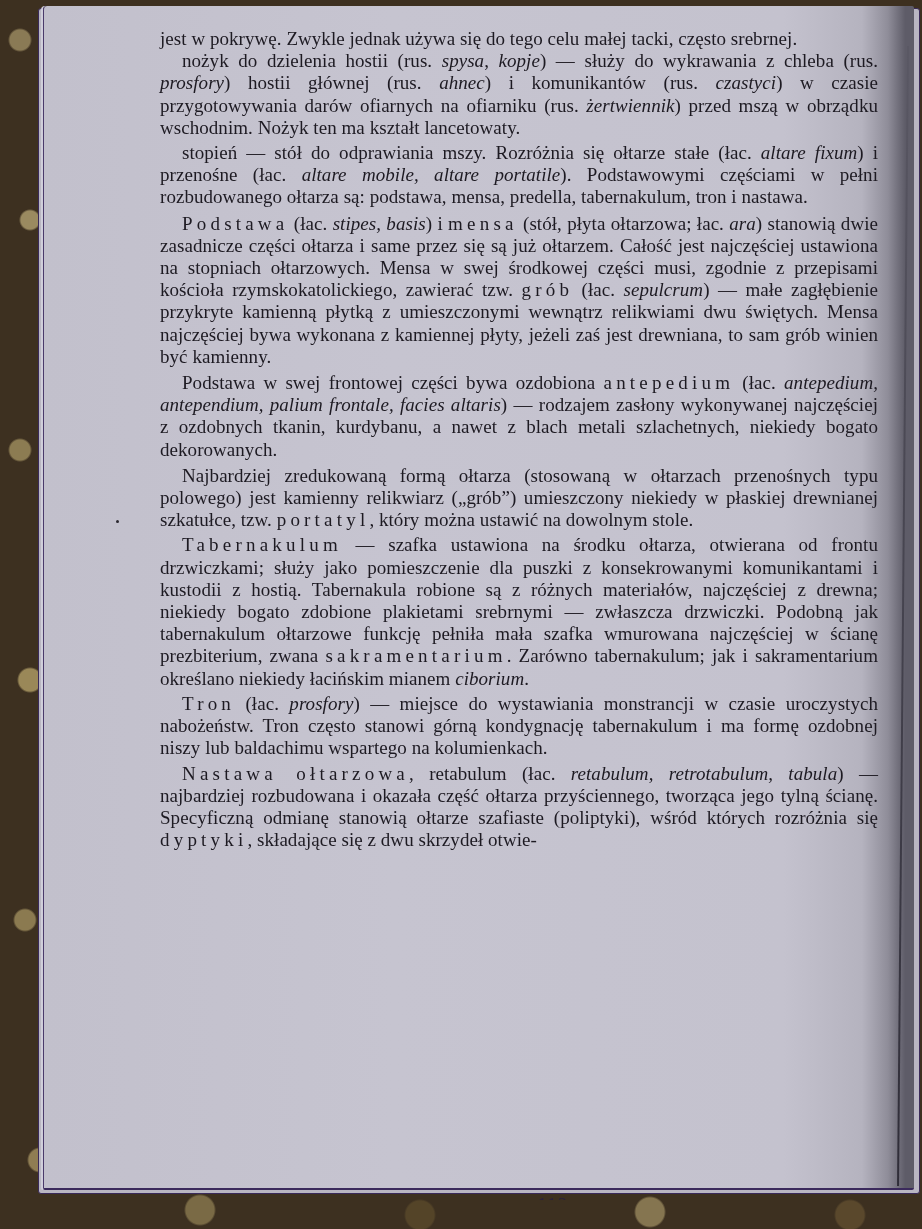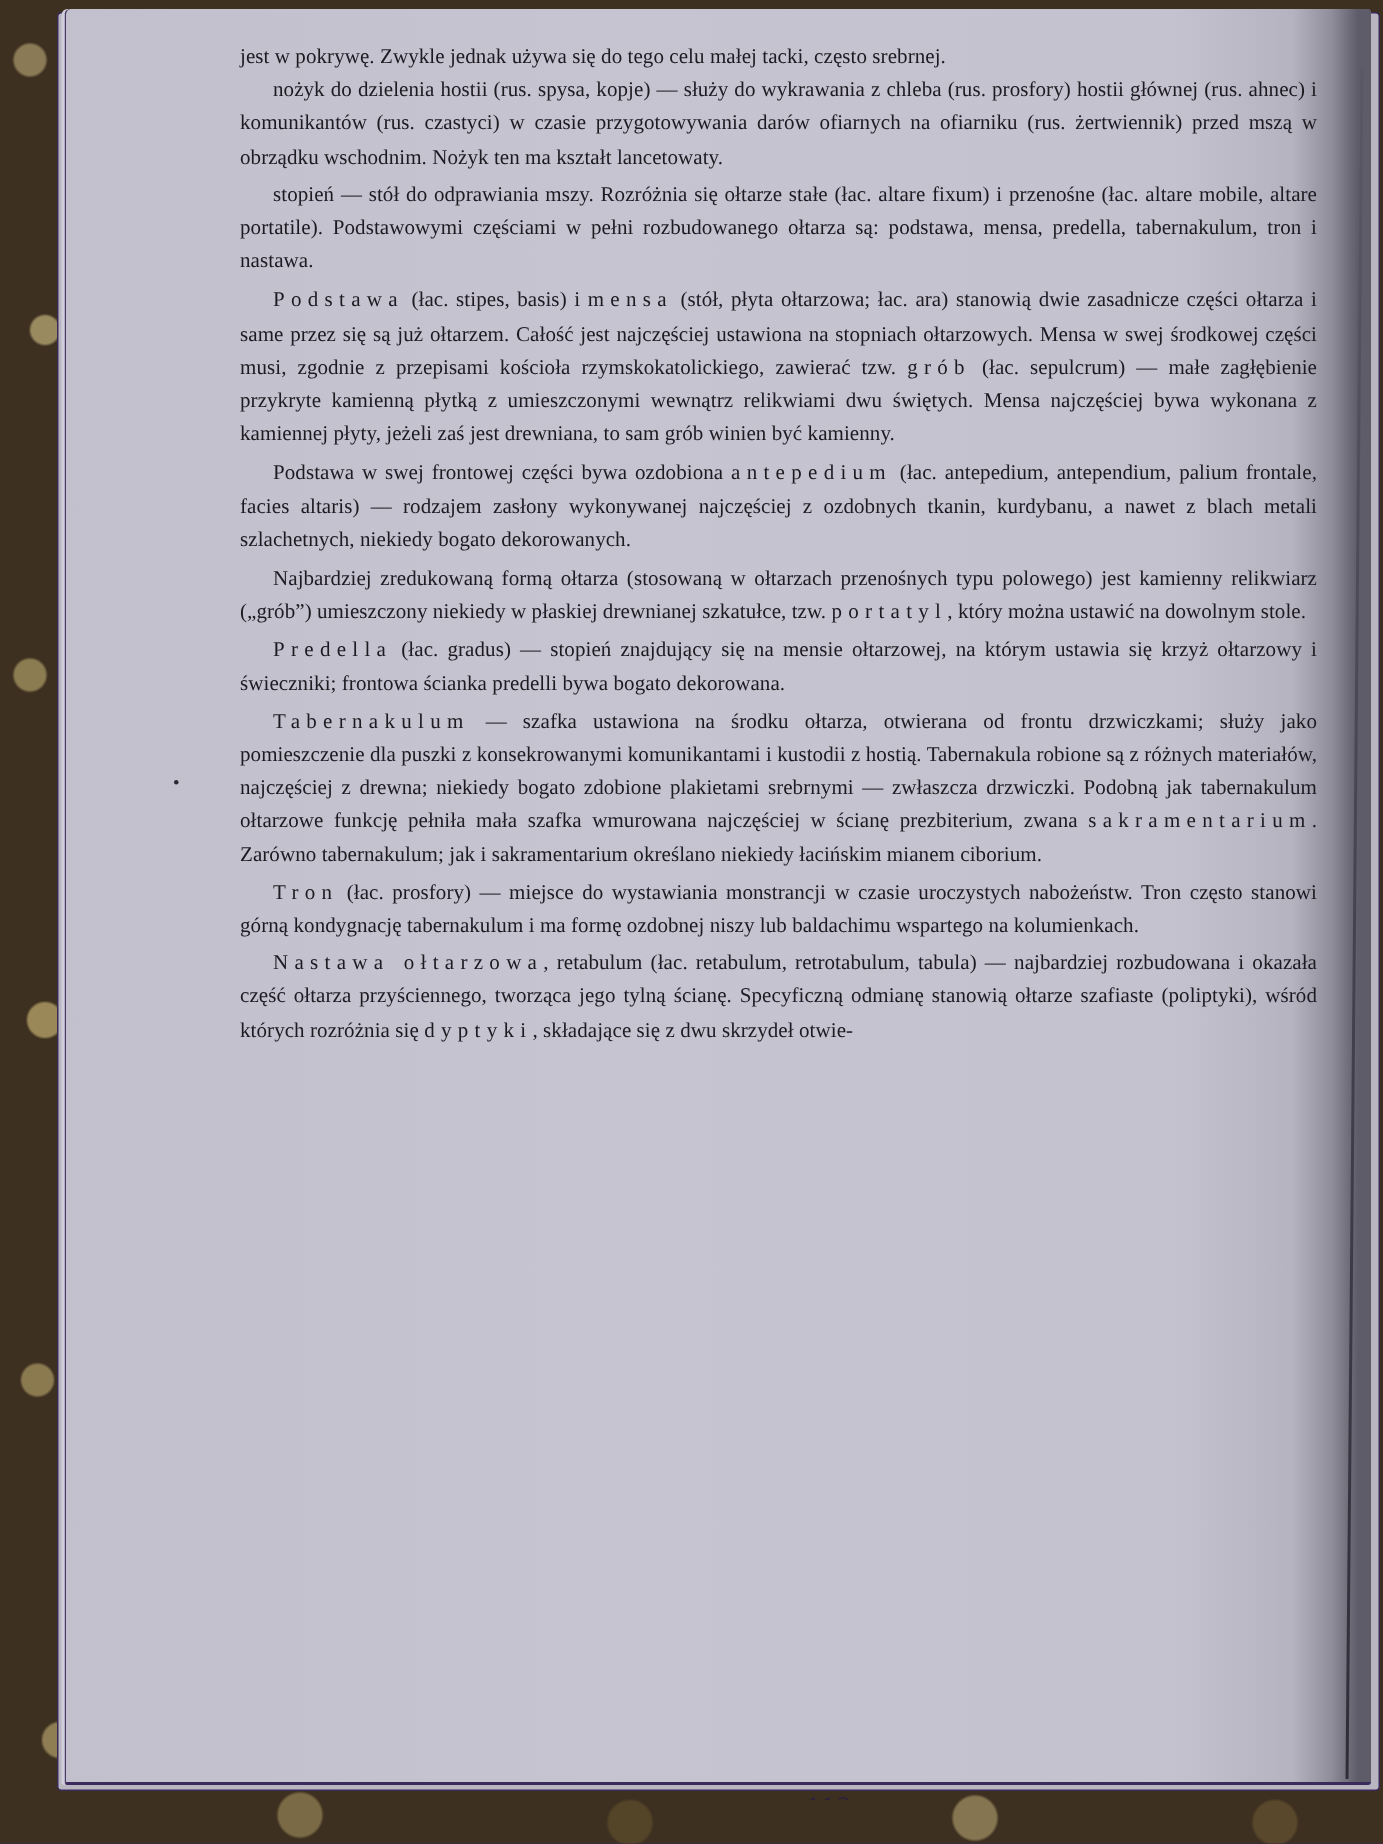--- a/index.html
+++ b/index.html
@@ -65,40 +65,40 @@
       transform: rotate(0.5deg);
     }
 
     .text-block {
       position: absolute;
       left: 116px;
       top: 22px;
       width: 718px;
       color: #1d1a22;
       font-family: "Liberation Serif", "DejaVu Serif", serif;
-      font-size: 14px;
+      font-size: 19px;
       line-height: 22.2px;
       text-align: justify;
       letter-spacing: 0.05px;
     }
 
     .para {
       margin: 0 0 0 0;
       text-indent: 22px;
       hyphens: none;
     }
     .para.no-indent { text-indent: 0; }
     .para.gap-small { margin-top: 3px; }
     .para.gap { margin-top: 4px; }
 
     .term-bold { font-weight: normal; }
     .spaced {
       letter-spacing: 4.2px;
     }
-    .it { }
+    .it { font-style: italic; }
 
     .page-number {
       position: absolute;
       left: 494px;
       top: 1190px;
       width: 30px;
       height: 4px;
       overflow: hidden;
       font-family: "Liberation Serif", serif;
       font-size: 17px;
@@ -129,21 +129,20 @@
 <div class="page">
   <div class="page-spine-line"></div>
 
   <div class="text-block">
     <p class="para no-indent"><span>jest w pokrywę. Zwykle jednak używa się do tego celu małej tacki, często srebrnej.</span></p>
     <p class="para"><span class="term-bold">nożyk do dzielenia hostii</span><span> (rus. </span><span class="it">spysa</span><span>, </span><span class="it">kopje</span><span>) — służy do wykrawania z chleba (rus. </span><span class="it">prosfory</span><span>) hostii głównej (rus. </span><span class="it">ahnec</span><span>) i komunikantów (rus. </span><span class="it">czastyci</span><span>) w czasie przygotowywania darów ofiarnych na ofiarniku (rus. </span><span class="it">żertwiennik</span><span>) przed mszą w obrządku wschodnim. Nożyk ten ma kształt lancetowaty.</span></p>
     <p class="para gap-small"><span class="term-bold">stopień</span><span> — stół do odprawiania mszy. Rozróżnia się ołtarze stałe (łac. </span><span class="it">altare fixum</span><span>) i przenośne (łac. </span><span class="it">altare mobile, altare portatile</span><span>). Podstawowymi częściami w pełni rozbudowanego ołtarza są: podstawa, mensa, predella, tabernakulum, tron i nastawa.</span></p>
     <p class="para gap"><span class="spaced">Podstawa</span><span> (łac. </span><span class="it">stipes, basis</span><span>) i </span><span class="spaced">mensa</span><span> (stół, płyta ołtarzowa; łac. </span><span class="it">ara</span><span>) stanowią dwie zasadnicze części ołtarza i same przez się są już ołtarzem. Całość jest najczęściej ustawiona na stopniach ołtarzowych. Mensa w swej środkowej części musi, zgodnie z przepisami kościoła rzymskokatolickiego, zawierać tzw. </span><span class="spaced">grób</span><span> (łac. </span><span class="it">sepulcrum</span><span>) — małe zagłębienie przykryte kamienną płytką z umieszczonymi wewnątrz relikwiami dwu świętych. Mensa najczęściej bywa wykonana z kamiennej płyty, jeżeli zaś jest drewniana, to sam grób winien być kamienny.</span></p>
     <p class="para gap"><span>Podstawa w swej frontowej części bywa ozdobiona </span><span class="spaced">antepedium</span><span> (łac. </span><span class="it">antepedium, antependium, palium frontale, facies altaris</span><span>) — rodzajem zasłony wykonywanej najczęściej z ozdobnych tkanin, kurdybanu, a nawet z blach metali szlachetnych, niekiedy bogato dekorowanych.</span></p>
     <p class="para gap"><span>Najbardziej zredukowaną formą ołtarza (stosowaną w ołtarzach przenośnych typu polowego) jest kamienny relikwiarz („grób”) umieszczony niekiedy w płaskiej drewnianej szkatułce, tzw. </span><span class="spaced">portatyl</span><span>, który można ustawić na dowolnym stole.</span></p>
-    <p class="para gap-small"><span class="spaced">Predella</span><span> (łac. </span><span class="it">gradus</span><span>) — stopień znajdujący się na mensie ołtarzowej, na którym ustawia się krzyż ołtarzowy i świeczniki; frontowa ścianka predelli bywa bogato dekorowana.</span></p>
     <p class="para gap-small"><span class="spaced">Tabernakulum</span><span> — szafka ustawiona na środku ołtarza, otwierana od frontu drzwiczkami; służy jako pomieszczenie dla puszki z konsekrowanymi komunikantami i kustodii z hostią. Tabernakula robione są z różnych materiałów, najczęściej z drewna; niekiedy bogato zdobione plakietami srebrnymi — zwłaszcza drzwiczki. Podobną jak tabernakulum ołtarzowe funkcję pełniła mała szafka wmurowana najczęściej w ścianę prezbiterium, zwana </span><span class="spaced">sakramentarium</span><span>. Zarówno tabernakulum; jak i sakramentarium określano niekiedy łacińskim mianem </span><span class="it">ciborium</span><span>.</span></p>
     <p class="para gap-small"><span class="spaced">Tron</span><span> (łac. </span><span class="it">prosfory</span><span>) — miejsce do wystawiania monstrancji w czasie uroczystych nabożeństw. Tron często stanowi górną kondygnację tabernakulum i ma formę ozdobnej niszy lub baldachimu wspartego na kolumienkach.</span></p>
     <p class="para gap-small"><span class="spaced">Nastawa ołtarzowa</span><span>, retabulum (łac. </span><span class="it">retabulum, retrotabulum, tabula</span><span>) — najbardziej rozbudowana i okazała część ołtarza przyściennego, tworząca jego tylną ścianę. Specyficzną odmianę stanowią ołtarze szafiaste (poliptyki), wśród których rozróżnia się </span><span class="spaced">dyptyki</span><span>, składające się z dwu skrzydeł otwie-</span></p>
   </div>
 
   <div class="page-number">
     <span>112</span>
   </div>
 </div>
 

